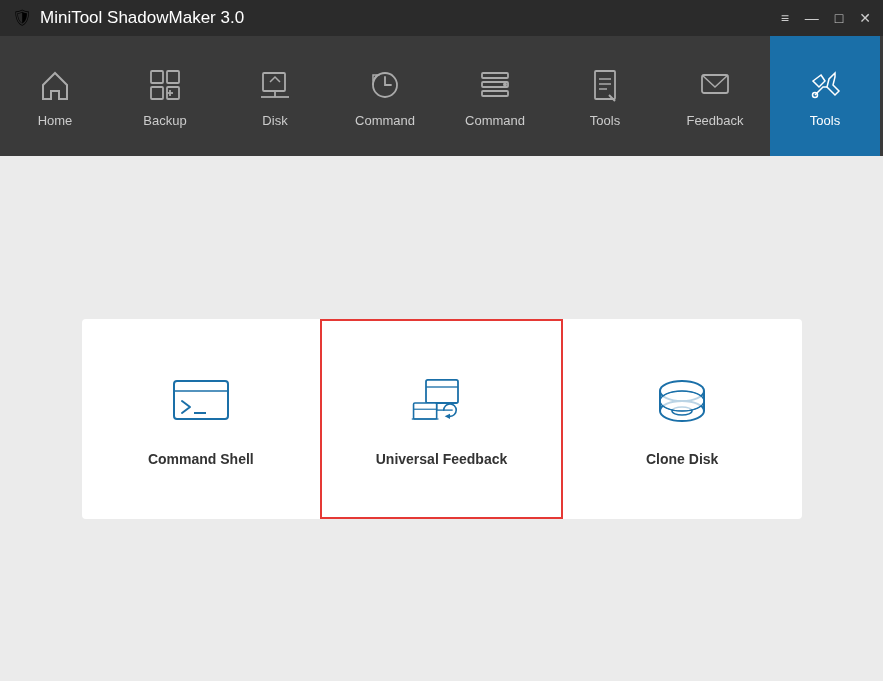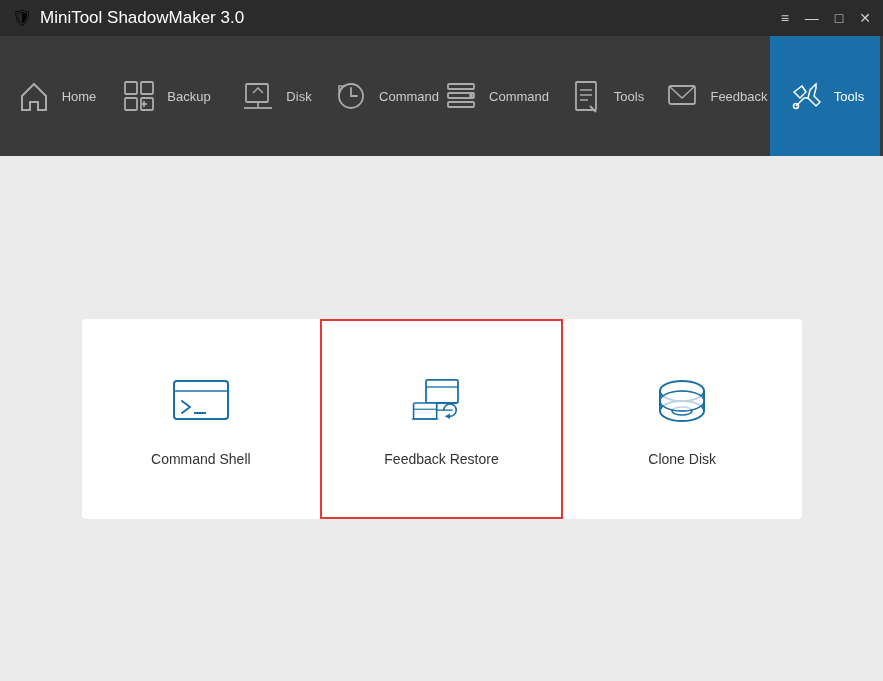--- a/index.html
+++ b/index.html
@@ -47,21 +47,21 @@
 
     
     .nav-bar {
       background: #3a3a3a;
       height: 120px;
       display: flex;
       align-items: stretch;
     }
     .nav-item {
       display: flex;
-      flex-direction: row;
+      flex-direction: column;
       align-items: center;
       justify-content: center;
       width: 110px;
       cursor: pointer;
       color: #cccccc;
       font-size: 13px;
       gap: 8px;
       transition: background 0.1s;
     }
     .nav-item.active {
@@ -80,20 +80,21 @@
     }
 
     
     .main-content {
       background: #ebebeb;
       height: calc(681px - 36px - 120px);
       padding: 40px 60px;
       display: flex;
       align-items: center;
       justify-content: center;
+      font-weight: bold;
     }
 
     .tools-grid {
       background: #ffffff;
       border-radius: 4px;
       display: flex;
       align-items: stretch;
       width: 720px;
       height: 200px;
     }
@@ -266,21 +267,21 @@
           <line x1="24" y1="36" x2="48" y2="36" stroke="#1a6fa8" stroke-width="1.5"></line>
 
           <rect x="4" y="28" width="26" height="18" rx="1.5" stroke="#1a6fa8" stroke-width="1.8" fill="white"></rect>
           <line x1="4" y1="35" x2="30" y2="35" stroke="#1a6fa8" stroke-width="1.3"></line>
           <line x1="2" y1="46" x2="32" y2="46" stroke="#1a6fa8" stroke-width="1.5"></line>
 
           <path d="M38 36 A7 7 0 1 1 45 43" stroke="#1a6fa8" stroke-width="1.8" fill="none" stroke-linecap="round"></path>
           <polygon points="45,40 45,46 39,43" fill="#1a6fa8"></polygon>
         </svg>
       </div>
-      <span class="tool-label">Feedback Restore</span>
+      <span class="tool-label">Universal Feedback</span>
     </div>
 
     <div class="tool-item">
       <div class="tool-icon">
         <svg width="62" height="52" viewBox="0 0 62 52" fill="none">
 
           <ellipse cx="31" cy="14" rx="22" ry="10" stroke="#1a6fa8" stroke-width="2" fill="none"></ellipse>
           <line x1="9" y1="14" x2="9" y2="34" stroke="#1a6fa8" stroke-width="2"></line>
           <line x1="53" y1="14" x2="53" y2="34" stroke="#1a6fa8" stroke-width="2"></line>
           <ellipse cx="31" cy="34" rx="22" ry="10" stroke="#1a6fa8" stroke-width="2" fill="none"></ellipse>

